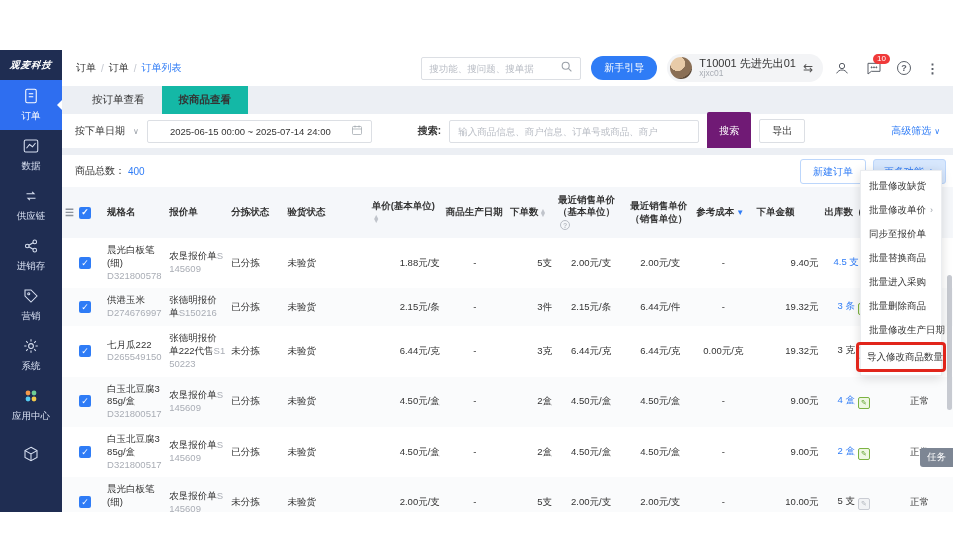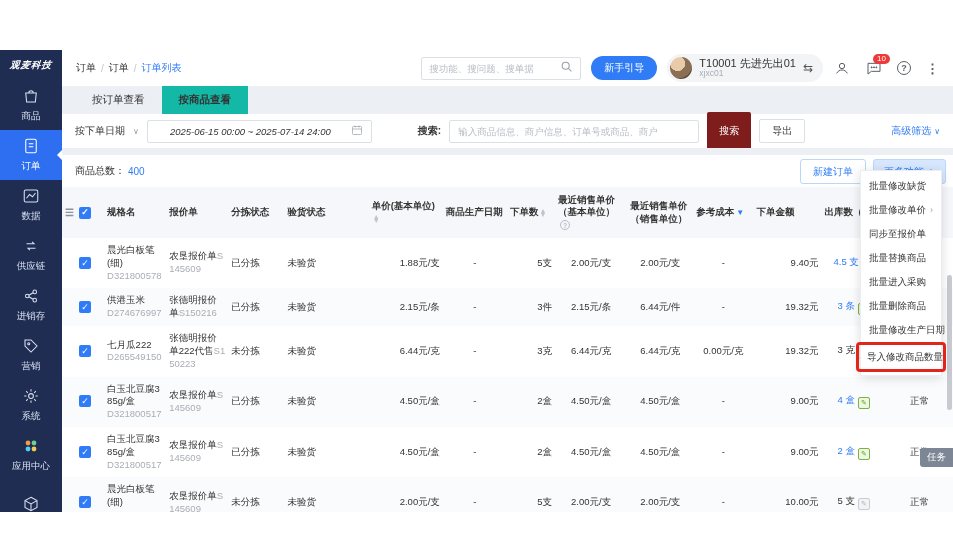--- a/index.html
+++ b/index.html
@@ -42,26 +42,26 @@
 
   
   .tabsrow { position:absolute; left:62px; top:36px; right:0; height:28px; background:#eceff4; display:flex; align-items:stretch; padding-left:13px; }
   .tab { padding:7px 17px 0; font-size:10.5px; color:#333; cursor:pointer; }
   .tab.active { background:#14b8a6; font-weight:bold; }
 
   
   .filterrow { position:absolute; left:62px; top:64px; right:0; height:34px; background:#fff; display:flex; align-items:center; padding:0 13px; gap:8px; font-size:10px; color:#333; }
   .caret { color:#9aa0a8; font-size:8px; }
   .date-input { width:225px; height:23px; border:1px solid #dcdfe4; border-radius:2px; display:flex; align-items:center; padding:0 8px; gap:6px; font-size:9.5px; color:#333; cursor:pointer; }
-  .date-input .dval { flex:1; text-align:center;font-style:italic; }
+  .date-input .dval { flex:1; text-align:center; }
   .cal svg { width:12px; height:12px; stroke:#9aa0a8; fill:none; stroke-width:1.4; }
   .search-label { margin-left:38px; font-weight:bold; }
   .filter-input { width:250px; height:23px; border:1px solid #dcdfe4; border-radius:2px; font-size:9.5px; padding:0 8px; color:#333; outline:0; font-family:inherit; }
   .filter-input::placeholder { color:#b8bcc4; }
-  .btn-primary { background:#7f1d1d; color:#fff; border:0; border-radius:2px; height:39px; padding:0 12px; font-size:10px; cursor:pointer; font-family:inherit; }
+  .btn-primary { background:#701a75; color:#fff; border:0; border-radius:2px; height:39px; padding:0 12px; font-size:10px; cursor:pointer; font-family:inherit; }
   .btn-plain { background:#fff; color:#333; border:1px solid #dcdfe4; border-radius:2px; height:24px; padding:0 12px; font-size:10px; cursor:pointer; font-family:inherit; }
   .adv-link { margin-left:auto; color:#2f7cf6; font-size:10px; cursor:pointer; white-space:nowrap; }
   .adv-link .caret { color:#2f7cf6; }
 
   .band { position:absolute; left:62px; right:0; top:98px; height:7px; background:#eceff4; }
 
   
   .content { position:absolute; left:62px; right:0; top:105px; bottom:0; background:#fff; overflow:hidden; }
   .summary { height:32px; display:flex; align-items:center; padding:0 13px; font-size:10px; color:#333; }
   .summary .num { color:#2f7cf6; margin-left:3px; }
@@ -100,27 +100,20 @@
 </style>
 </head>
 <body>
 
 <div class="screen">
   <div class="app">
 
     <div class="sidebar">
       <div class="logo">观麦科技</div>
       <div id="nav">
-          <div class="nav-item">
-            <span><svg viewBox="0 0 24 24">
-                <path d="M5 8h14l-1.2 12H6.2z"></path>
-                <path d="M9 8a3 3 0 0 1 6 0"></path>
-              </svg></span>
-            <span>商品</span>
-          </div>
           <div class="nav-item active">
             <span><svg viewBox="0 0 24 24">
                 <rect x="5" y="3" width="14" height="18" rx="2"></rect>
                 <line x1="9" y1="9" x2="15" y2="9"></line>
                 <line x1="9" y1="13" x2="15" y2="13"></line>
               </svg></span>
             <span>订单</span>
           </div>
           <div class="nav-item">
             <span><svg viewBox="0 0 24 24">

